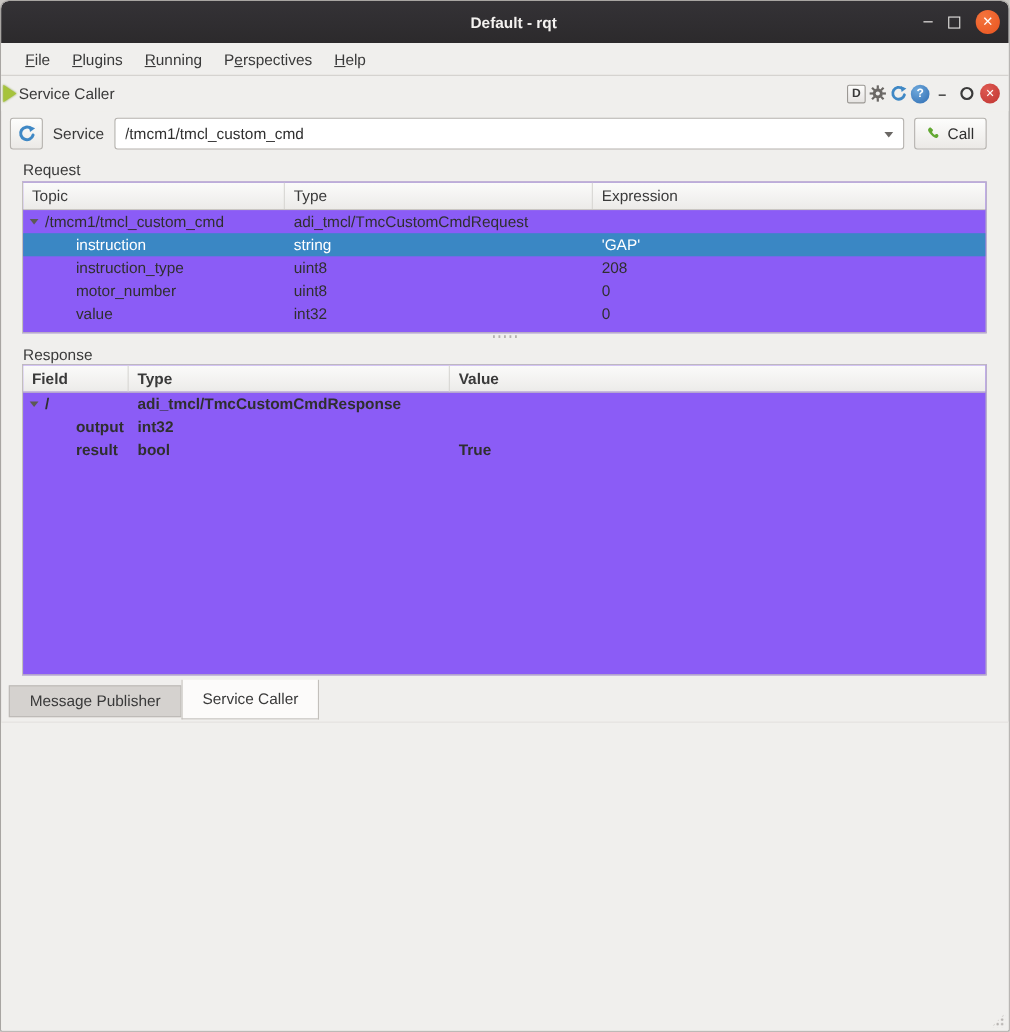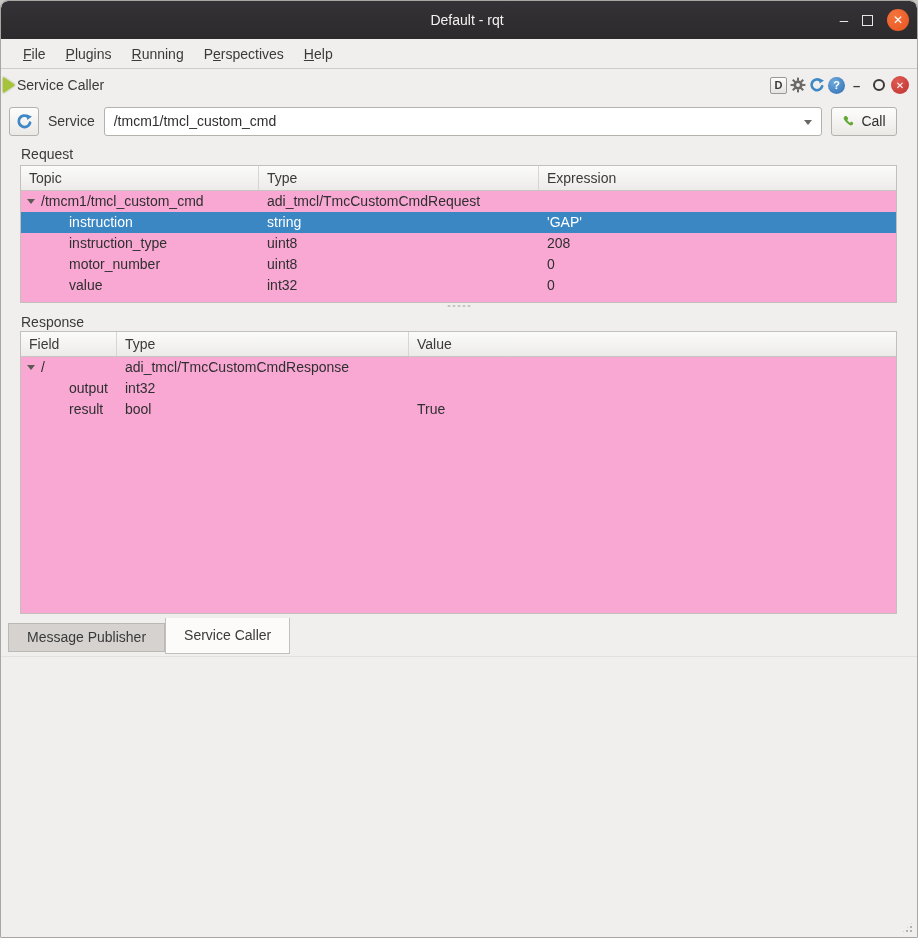--- a/index.html
+++ b/index.html
@@ -14,21 +14,21 @@
     overflow: hidden;
   }
   
   .titlebar {
     height: 38px; flex: 0 0 38px; background: linear-gradient(#343236,#2c2a2c);
     display: flex; align-items: center; position: relative;
     border-radius: 7px 7px 0 0;
   }
   .titlebar .title {
     position: absolute; left: 16px; right: 0; text-align: center;
-    color: #f4f2f0; font-weight: normal; font-size: 14px;
+    color: #f4f2f0; font-weight: bold; font-size: 14px;
   }
   .win-controls {
     position: absolute; right: 8px; top: 0; height: 38px;
     display: flex; align-items: center; gap: 14px;
   }
   .btn-min { color: #e8e6e4; font-size: 15px; line-height: 10px; cursor: default; }
   .btn-max { width: 11px; height: 11px; border: 1px solid #e8e6e4; }
   .btn-close {
     width: 22px; height: 22px; border-radius: 50%;
     background: radial-gradient(circle at 35% 30%, #f4743c, #e95420);
@@ -102,25 +102,25 @@
     background: linear-gradient(#fdfdfc,#ebe9e6);
     display: flex; align-items: center; justify-content: center; gap: 5px;
     font-size: 14px; color: #2f2f2f; padding: 0 10px;
   }
   
   .section-label { padding: 5px 0 3px 20px; font-size: 14px; color: #3a3a3a; }
   .sec-request { height: 24px; flex: 0 0 24px; }
   .sec-response { height: 22px; flex: 0 0 22px; }
   
   .tree-table {
-    margin: 0 20px 0 19px; background: #f9a8d4; border: 1px solid #c3c0bc;
+    margin: 0 20px 0 19px; background: #8b5cf6; border: 1px solid #c3c0bc;
     overflow: hidden; display: flex; flex-direction: column;
   }
   .req-table { height: 138px; flex: 0 0 138px; }
-  .resp-table { flex: 1; }
+  .resp-table { flex: 1; font-weight: bold; }
   .thead { display: grid; flex: 0 0 25px; height: 25px;
     background: linear-gradient(#fbfbfa,#ecebe9); border-bottom: 1px solid #c9c6c2; }
   .req-grid  { grid-template-columns: 238px 280px 1fr; }
   .resp-grid { grid-template-columns: 96px 292px 1fr; }
   .th { padding: 4px 8px 0 8px; font-size: 14px; color: #3a3a3a;
     border-right: 1px solid #d8d6d3; overflow: hidden; white-space: nowrap; }
   .th:last-child { border-right: 0; }
   .row { display: grid; height: 21px; line-height: 21px; font-size: 14px;
     white-space: nowrap; }
   .cell { overflow: visible; padding-left: 8px; }

